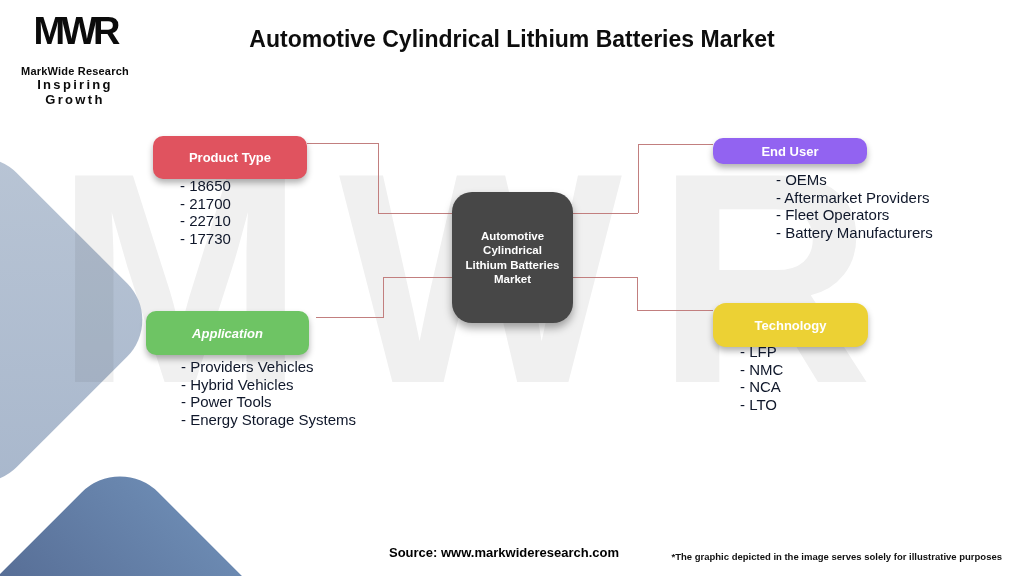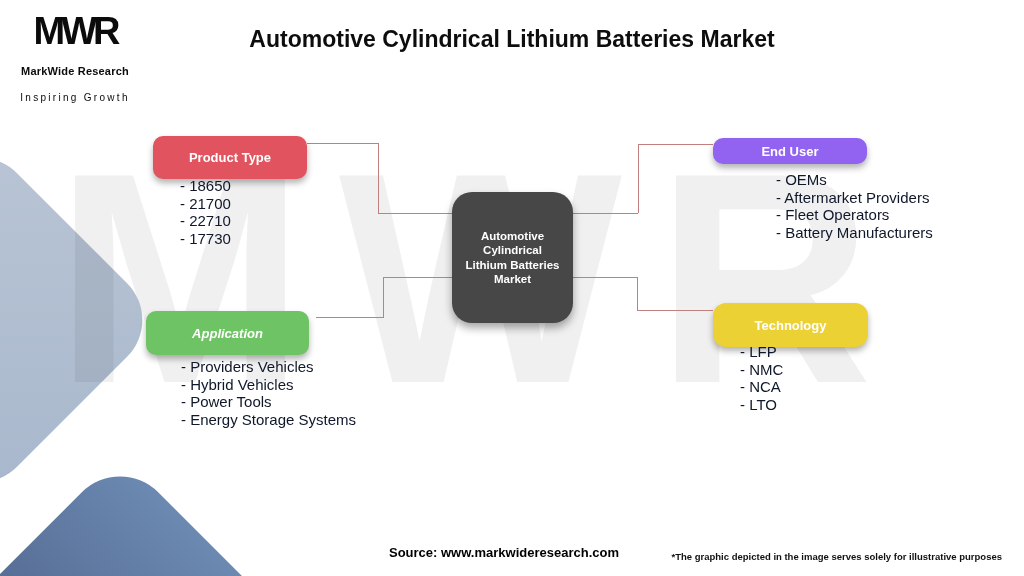--- a/index.html
+++ b/index.html
@@ -21,21 +21,21 @@
   }
   .watermark{
     position:absolute;left:55px;top:128px;z-index:0;
     font-size:300px;font-weight:800;letter-spacing:34px;line-height:1;
     color:#f0f0f0;mix-blend-mode:multiply;user-select:none;white-space:nowrap;
   }
   
   .logo{position:absolute;left:18px;top:12px;width:114px;text-align:center;z-index:2;color:#0b0b0b;}
   .logo-monogram{font-size:38px;font-weight:900;letter-spacing:-4px;line-height:0.95;transform:scaleY(1.04);}
   .logo-name{font-size:11px;font-weight:bold;margin-top:17px;letter-spacing:0.2px;}
-  .logo-tagline{font-size:10px;font-weight:normal;letter-spacing:2.3px;margin-top:15px;}
+  .logo-tagline{font-size:13px;font-weight:bold;letter-spacing:2.3px;margin-top:0;}
   .page-title{
     position:absolute;left:0;right:0;top:26px;text-align:center;z-index:2;
     font-size:23px;font-weight:bold;color:#0d0d0d;
   }
   
   .seg{position:absolute;background:#c27f7f;z-index:1;}
   .seg.h{height:1px;}
   .seg.v{width:1px;}
   
   .node{

